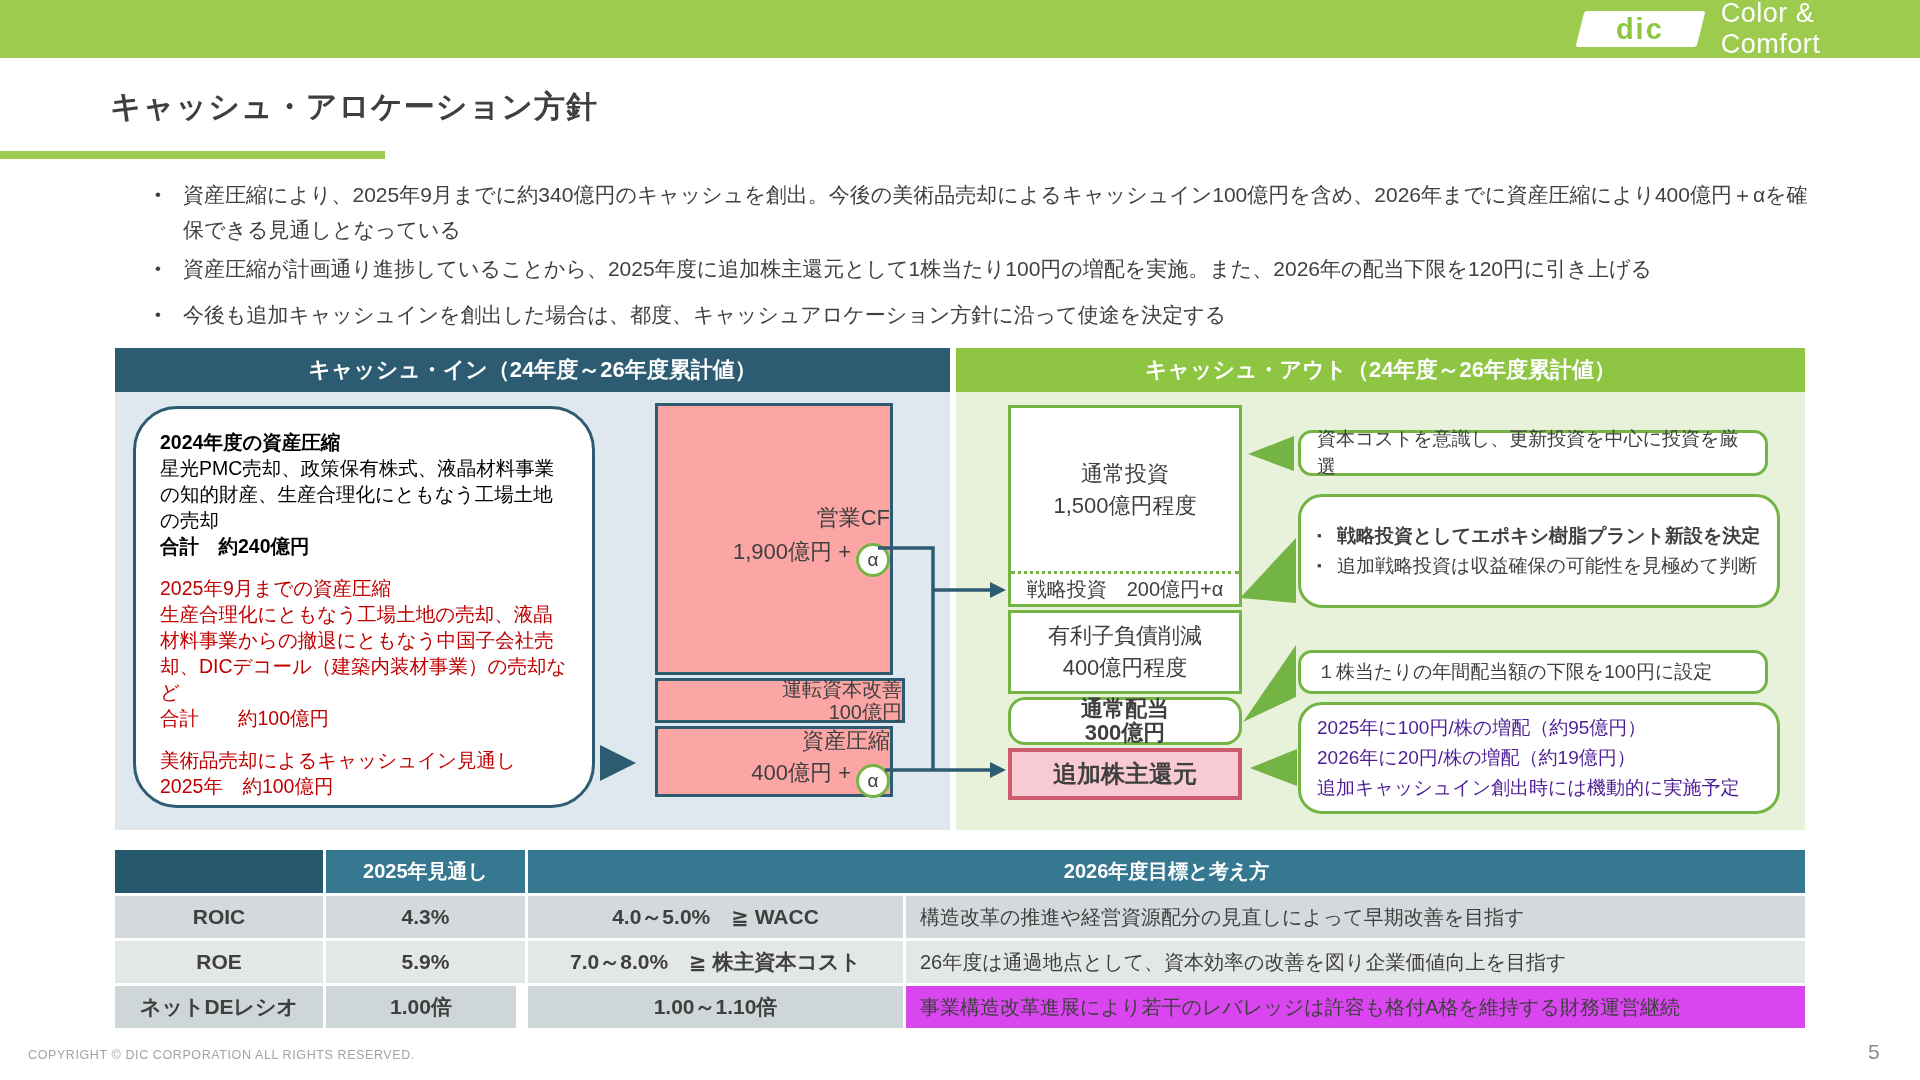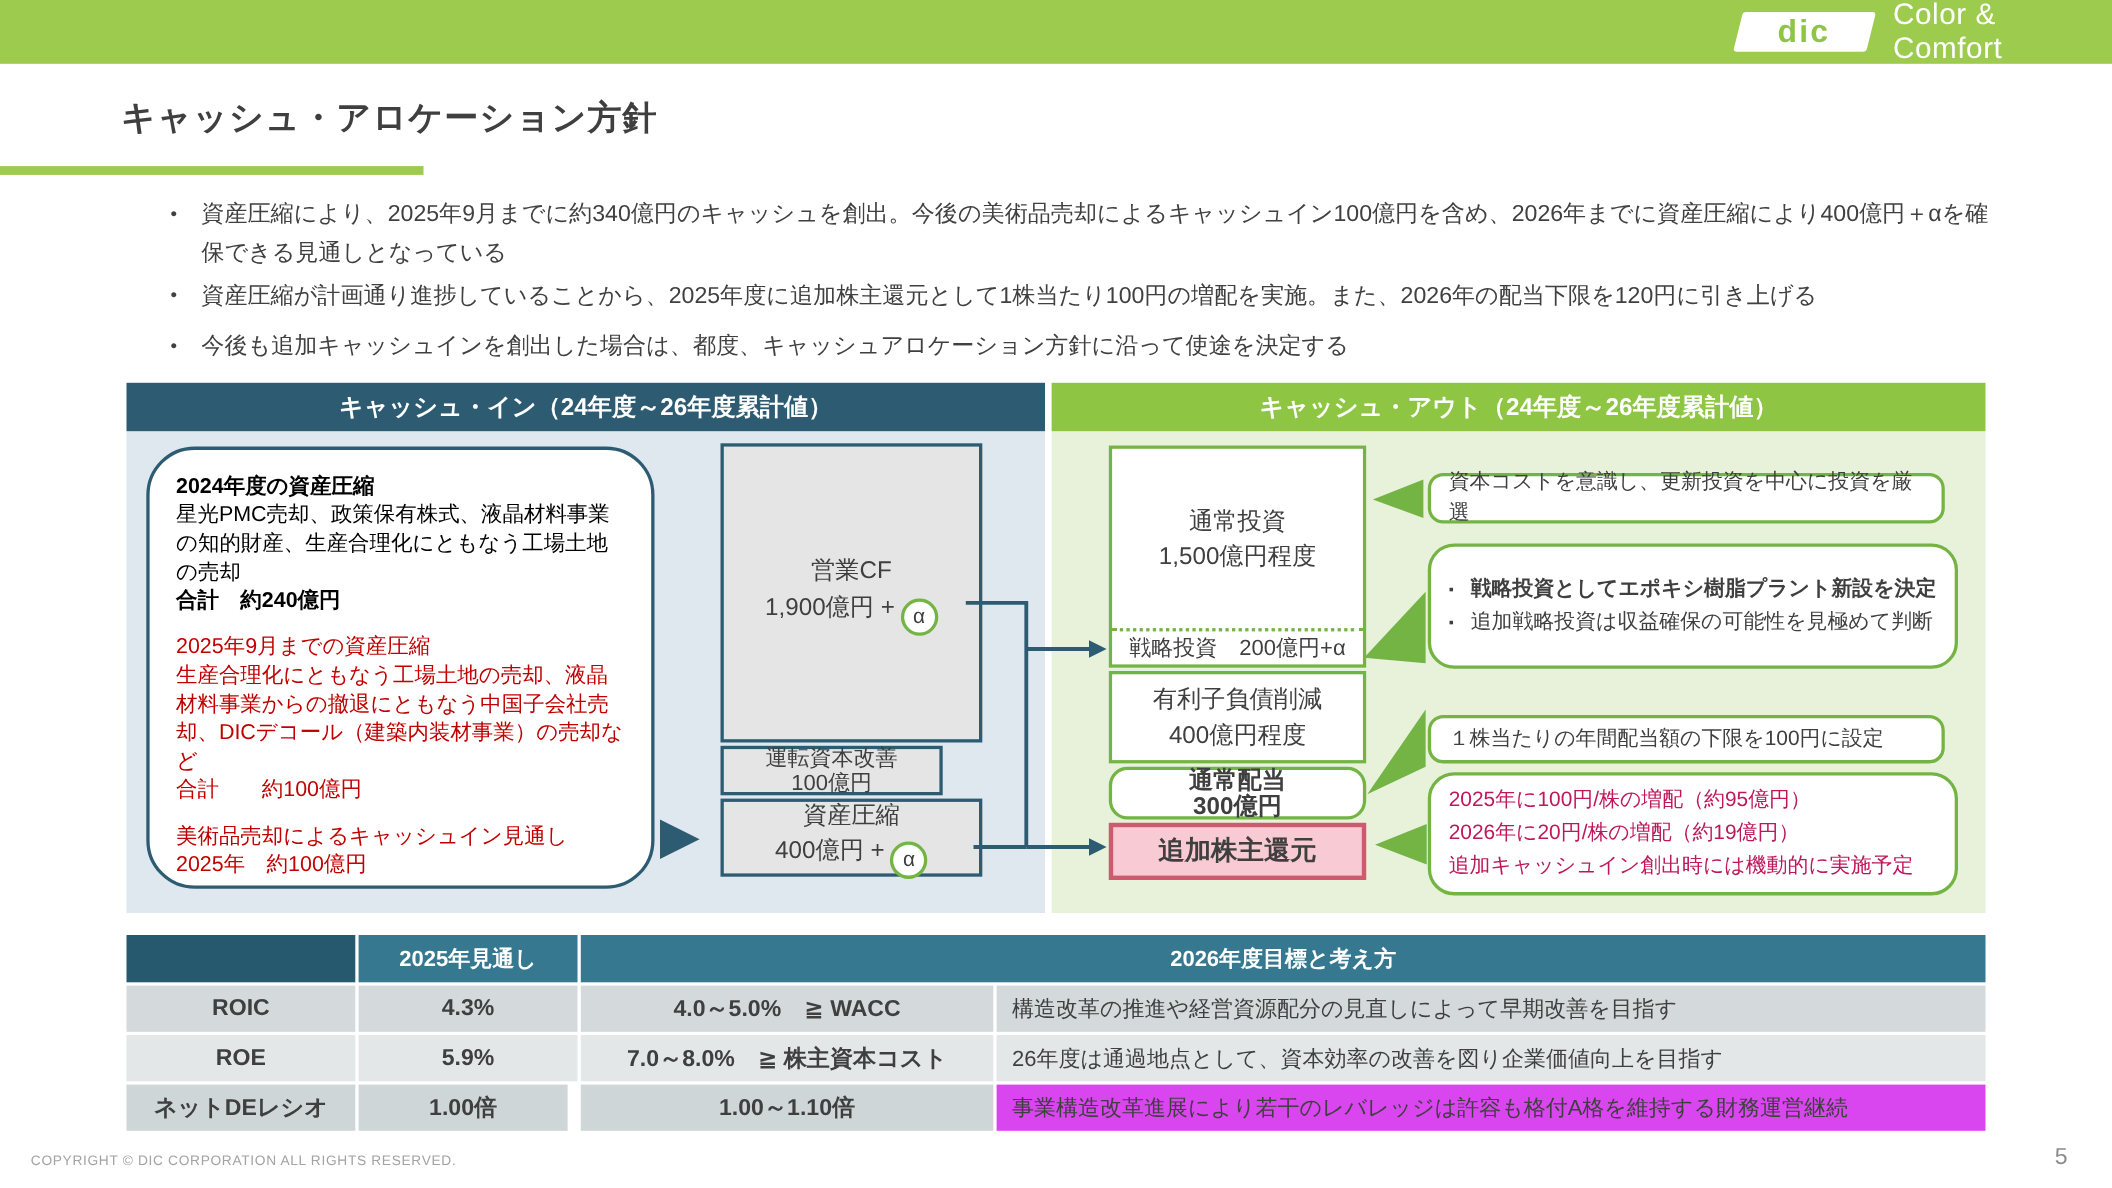--- a/index.html
+++ b/index.html
@@ -33,24 +33,24 @@
   .body-out{left:956px;top:392px;width:849px;height:438px;background:#E8F2DB;}
 
   
   .notebox{left:133px;top:406px;width:462px;height:402px;background:#fff;border:3px solid #2D5C72;
            border-radius:44px;padding:20px 24px;box-sizing:border-box;font-size:19.5px;line-height:26px;color:#000;}
   .notebox .b{font-weight:bold;}
   .notebox .red{color:#C00000;}
   .sp{height:16px;}
 
   
-  .tealbox{background:#e5e5e5;border:3px solid #2D5C72;box-sizing:border-box;display:flex;flex-direction:column;
-           align-items:center;justify-content:center;font-size:22px;line-height:34px;color:#3f3f3f;text-align:center;}
+  .tealbox{background:#fca5a5;border:3px solid #2D5C72;box-sizing:border-box;display:flex;flex-direction:column;
+           align-items:flex-end;justify-content:center;font-size:22px;line-height:34px;color:#3f3f3f;text-align:center;}
   .box-opcf{left:655px;top:403px;width:238px;height:272px;}
-  .box-wc{left:655px;top:678px;width:202px;height:45px;font-size:20px;line-height:23px;}
+  .box-wc{left:655px;top:678px;width:250px;height:45px;font-size:20px;line-height:23px;}
   .box-ac{left:655px;top:726px;width:238px;height:71px;line-height:32px;}
   .alpha{display:inline-flex;width:28px;height:28px;border:3px solid #74B445;border-radius:50%;
          align-items:center;justify-content:center;font-size:19px;margin-left:5px;vertical-align:-7px;background:#fff;}
 
   
   .greenbox{background:#fff;border:3px solid #74B445;box-sizing:border-box;display:flex;flex-direction:column;
             align-items:center;justify-content:center;font-size:22px;line-height:32px;color:#3f3f3f;text-align:center;}
   .box-invest{left:1008px;top:405px;width:234px;height:202px;padding:0;justify-content:flex-start;}
   .invest-top{height:166px;display:flex;flex-direction:column;align-items:center;justify-content:center;width:100%;}
   .invest-strip{height:33px;border-top:3px dotted #74B445;width:100%;display:flex;align-items:center;
@@ -60,21 +60,21 @@
   .box-addret{left:1008px;top:748px;width:234px;height:52px;background:#F8CBD4;border:4px solid #CE5A6E;
               font-weight:bold;font-size:24px;}
 
   
   .callout{background:#fff;border:3px solid #74B445;border-radius:14px;box-sizing:border-box;
            display:flex;flex-direction:column;justify-content:center;padding:2px 16px;font-size:19px;
            line-height:28px;color:#3f3f3f;}
   .co1{left:1298px;top:430px;width:470px;height:46px;}
   .co2{left:1298px;top:494px;width:482px;height:114px;border-radius:24px;line-height:30px;}
   .co3{left:1298px;top:650px;width:470px;height:44px;}
-  .co4{left:1298px;top:702px;width:482px;height:112px;border-radius:24px;color:#be185d;line-height:30px;}
+  .co4{left:1298px;top:702px;width:482px;height:112px;border-radius:24px;color:#4c1d95;line-height:30px;}
   .co2 .item{display:flex;}
   .co2 .sq{width:20px;flex:0 0 20px;font-size:13px;}
   .co2 .bold{font-weight:bold;}
 
   
   .overlay{left:0;top:0;width:1920px;height:1080px;pointer-events:none;}
 
   
   .cell{position:absolute;display:flex;align-items:center;justify-content:center;box-sizing:border-box;
         font-size:21px;color:#3f3f3f;}

